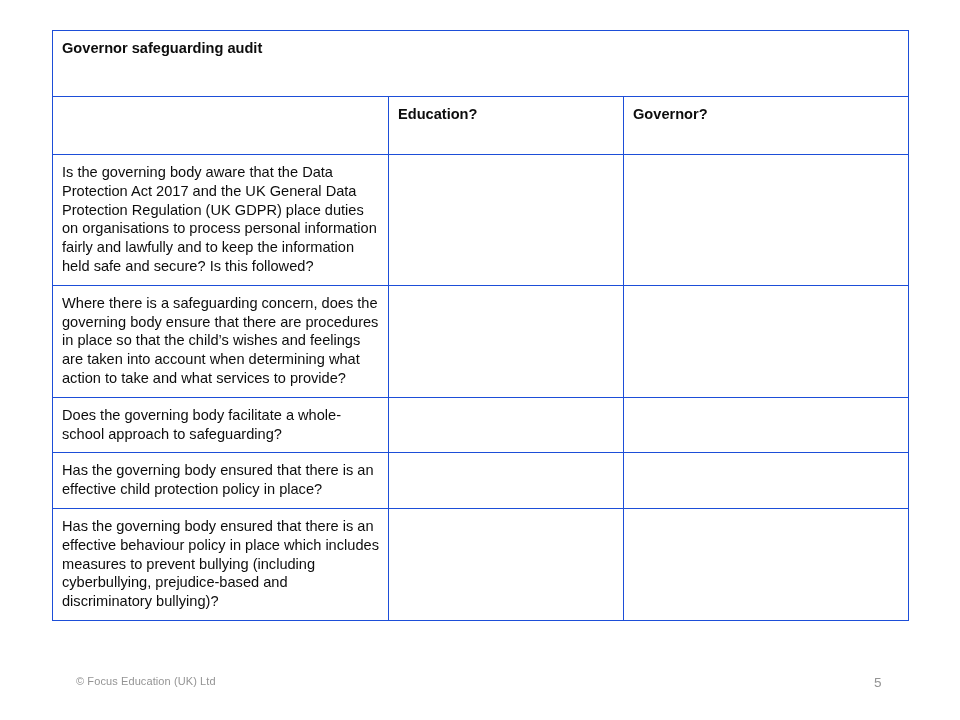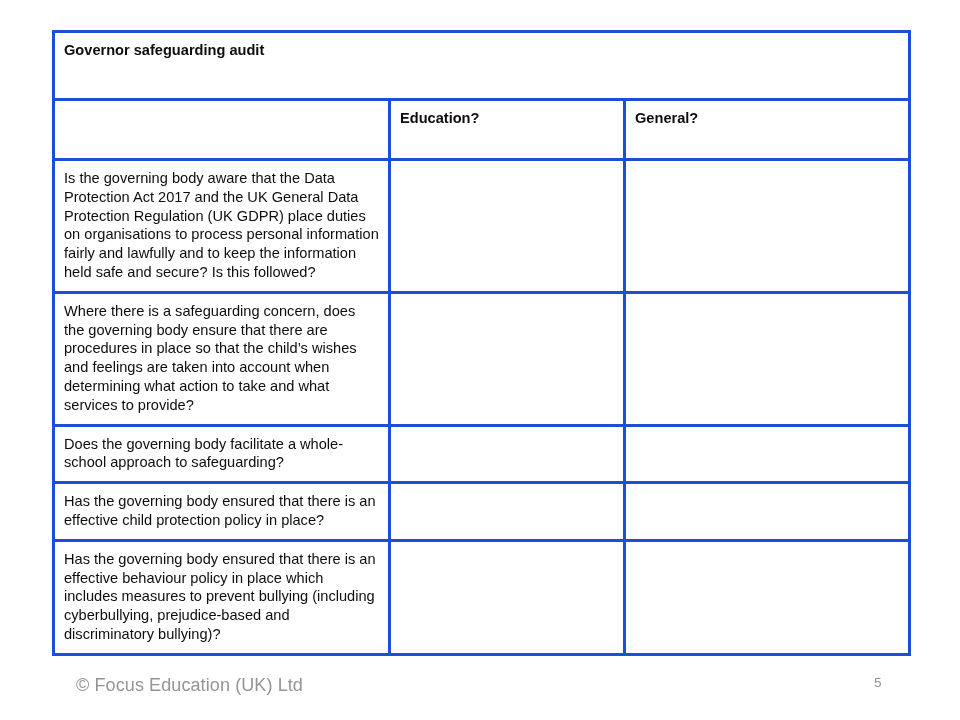--- a/index.html
+++ b/index.html
@@ -27,21 +27,21 @@
   .audit-table {
     position: absolute;
     left: 52px;
     top: 30px;
     width: 856px;
     border-collapse: collapse;
     table-layout: fixed;
   }
 
   .audit-table td {
-    border: 3px solid #1d4ed8;
+    border: 1px solid #1d4ed8;
     vertical-align: top;
     padding: 8px 9px 9px 9px;
     font-size: 14.6px;
     line-height: 18.8px;
     color: #0d0d0d;
   }
 
   .col-question { width: 336px; }
   .col-compliant { width: 235px; }
   .col-actions  { width: 285px; }
@@ -78,21 +78,21 @@
     position: absolute;
     left: 0;
     top: 675px;
     width: 960px;
     height: 24px;
   }
   .footer-left {
     position: absolute;
     left: 76px;
     top: 0;
-    font-size: 18px;
+    font-size: 11px;
     color: #949494;
     letter-spacing: 0.1px;
   }
   .footer-right {
     position: absolute;
     left: 874px;
     top: 0;
     font-size: 13.6px;
     color: #949494;
   }
@@ -109,21 +109,21 @@
       <col class="col-actions">
     </colgroup>
     <tbody>
       <tr>
         <td class="title-cell" colspan="3">Governor safeguarding audit</td>
       </tr>
 
       <tr>
         <td class="header-cell blank"></td>
         <td class="header-cell">Education?</td>
-        <td class="header-cell">General?</td>
+        <td class="header-cell">Governor?</td>
       </tr>
 
       <tr>
         <td class="question-cell">Is the governing body aware that the Data Protection Act 2017 and the UK General Data Protection Regulation (UK GDPR) place duties on organisations to process personal information fairly and lawfully and to keep the information held safe and secure? Is this followed?</td>
         <td class="answer-cell"></td>
         <td class="answer-cell"></td>
       </tr>
 
       <tr>
         <td class="question-cell">Where there is a safeguarding concern, does the governing body ensure that there are procedures in place so that the child’s wishes and feelings are taken into account when determining what action to take and what services to provide?</td>

